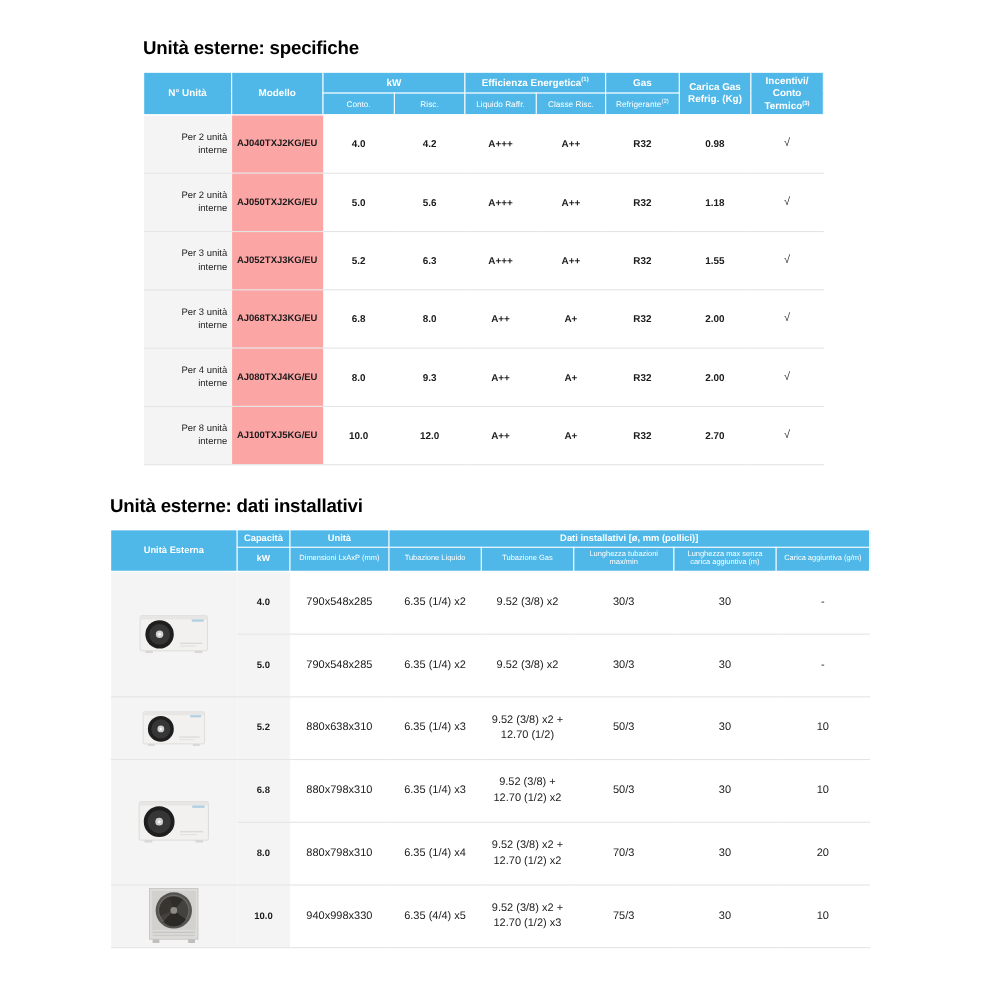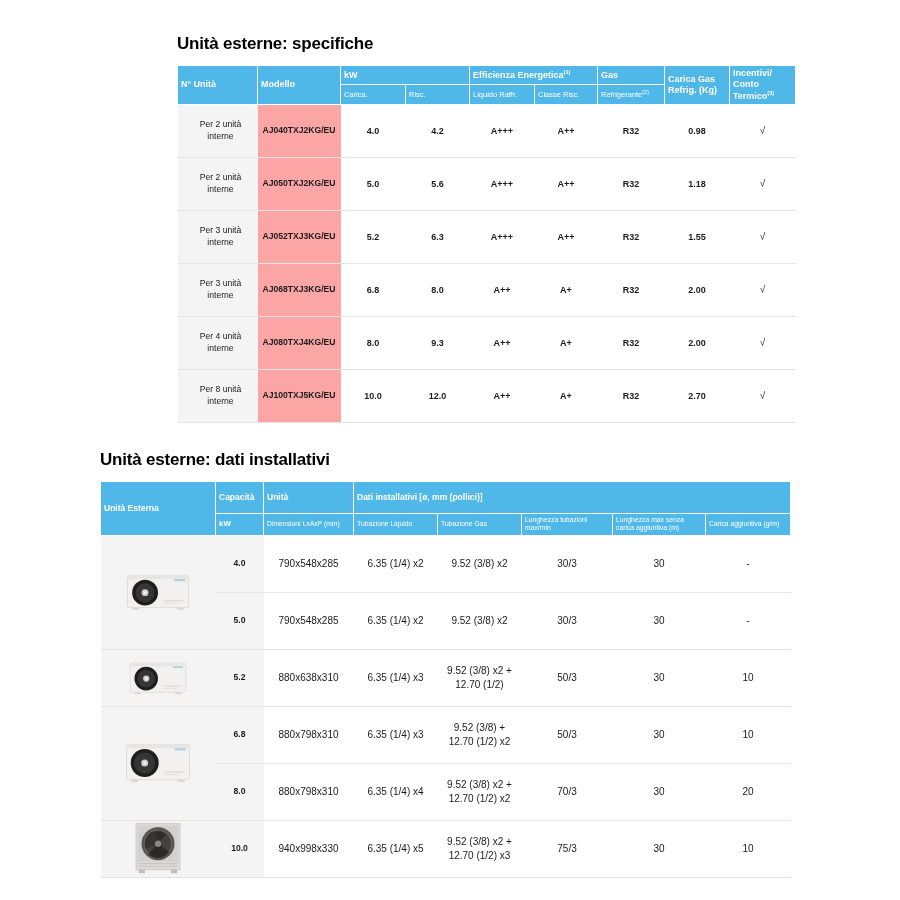--- a/index.html
+++ b/index.html
@@ -1,48 +1,48 @@
 <!DOCTYPE html>
 <html><head>
 <meta charset="utf-8">
 <style>
   * { margin:0; padding:0; box-sizing:border-box; }
   html,body { width:900px; height:900px; background:#ffffff; font-family:"Liberation Sans", sans-serif; color:#1b1b1b; }
   body { position:relative; overflow:hidden; }
 
   .section { position:absolute; }
-  .sec-1 { left:130px; top:34px; width:618px;margin-left:47px; }
+  .sec-1 { left:130px; top:34px; width:618px; }
   .sec-2 { left:100px; top:450px; width:690px; }
 
   .sec-title { font-size:17px; font-weight:700; color:#000; letter-spacing:-0.2px; margin-bottom:11px; }
 
   table { border-collapse:collapse; table-layout:fixed; width:100%; }
 
   
   thead th {
     background:#4fb8e8; color:#ffffff; font-weight:700;
-    border:1px solid #ffffff; text-align:left; vertical-align:middle;
+    border:1px solid #ffffff; text-align:center; vertical-align:middle;
     padding:2px 3px; line-height:1.25;
   }
   .t1 thead th { font-size:9px; height:17px; }
   .t1 thead th.sub { font-size:7.5px; font-weight:400; }
-  .t2 thead th { font-size:8.5px; height:32px; }
+  .t2 thead th { font-size:8.5px; height:16px; }
   .t2 thead th.sub { font-size:6.8px; font-weight:400; height:20px; }
   .t2 thead th.sub-bold { font-size:8px; font-weight:700; height:20px; }
   sup { font-size:5.5px; vertical-align:super; line-height:0; }
 
   
   tbody td {
     border-bottom:1px solid #e4e4e4; text-align:center; vertical-align:middle;
     font-size:9px; color:#1b1b1b; background:#ffffff; padding:2px 4px; line-height:1.35;
   }
   .t1 tbody td { height:53px; }
   .t2 tbody td { height:57px; font-size:10px; }
 
-  .t1 td.c-label { background:#f4f4f4; text-align:center; padding-left:10px; font-size:8.6px; font-weight:400; }
+  .t1 td.c-label { background:#f4f4f4; text-align:right; padding-left:10px; font-size:8.6px; font-weight:400; }
   .t1 td.c-model { background:#fca5a5; font-weight:700; font-size:8.6px; }
   .t1 td.c-val  { font-weight:700; font-size:9px; }
   .t1 td.c-check { font-size:10px; font-weight:400; }
 
   .t2 td.c-img { background:#f4f4f4; padding:0; }
   .t2 td.c-cap { background:#f4f4f4; font-weight:700; font-size:8.6px; }
 
   .img-box { display:flex; align-items:center; justify-content:center; width:100%; height:100%; }
 </style>
 </head>
@@ -67,21 +67,21 @@
       <tr>
         <th rowspan="2">N° Unità</th>
         <th rowspan="2">Modello</th>
         <th colspan="2">kW</th>
         <th colspan="2"><span>Efficienza Energetica</span><sup>(1)</sup></th>
         <th>Gas</th>
         <th rowspan="2">Carica Gas Refrig. (Kg)</th>
         <th rowspan="2"><span>Incentivi/</span><br><span>Conto Termico</span><sup>(3)</sup></th>
       </tr>
       <tr>
-        <th class="sub">Carica.</th>
+        <th class="sub">Conto.</th>
         <th class="sub">Risc.</th>
         <th class="sub">Liquido Raffr.</th>
         <th class="sub">Classe Risc.</th>
         <th class="sub"><span>Refrigerante</span><sup>(2)</sup></th>
       </tr>
     </thead>
     <tbody>
       <tr>
         <td class="c-label">Per 2 unità interne</td>
         <td class="c-model">AJ040TXJ2KG/EU</td>
@@ -294,21 +294,21 @@
               <circle cx="42" cy="33" r="4.5" fill="#8c8a86"></circle>
               <rect x="14" y="61" width="56" height="2" fill="#c6c5c3"></rect>
               <rect x="14" y="65" width="56" height="2" fill="#cbcac8"></rect>
               <rect x="14" y="71" width="9" height="5" fill="#bfbebc"></rect>
               <rect x="61" y="71" width="9" height="5" fill="#bfbebc"></rect>
             </svg>
           </div>
         </td>
         <td class="c-cap">10.0</td>
         <td>940x998x330</td>
-        <td>6.35 (1/4) x5</td>
+        <td>6.35 (4/4) x5</td>
         <td>9.52 (3/8) x2 + 12.70 (1/2) x3</td>
         <td>75/3</td>
         <td>30</td>
         <td>10</td>
       </tr>
     </tbody>
   </table>
 </div>
 
 </body></html>

